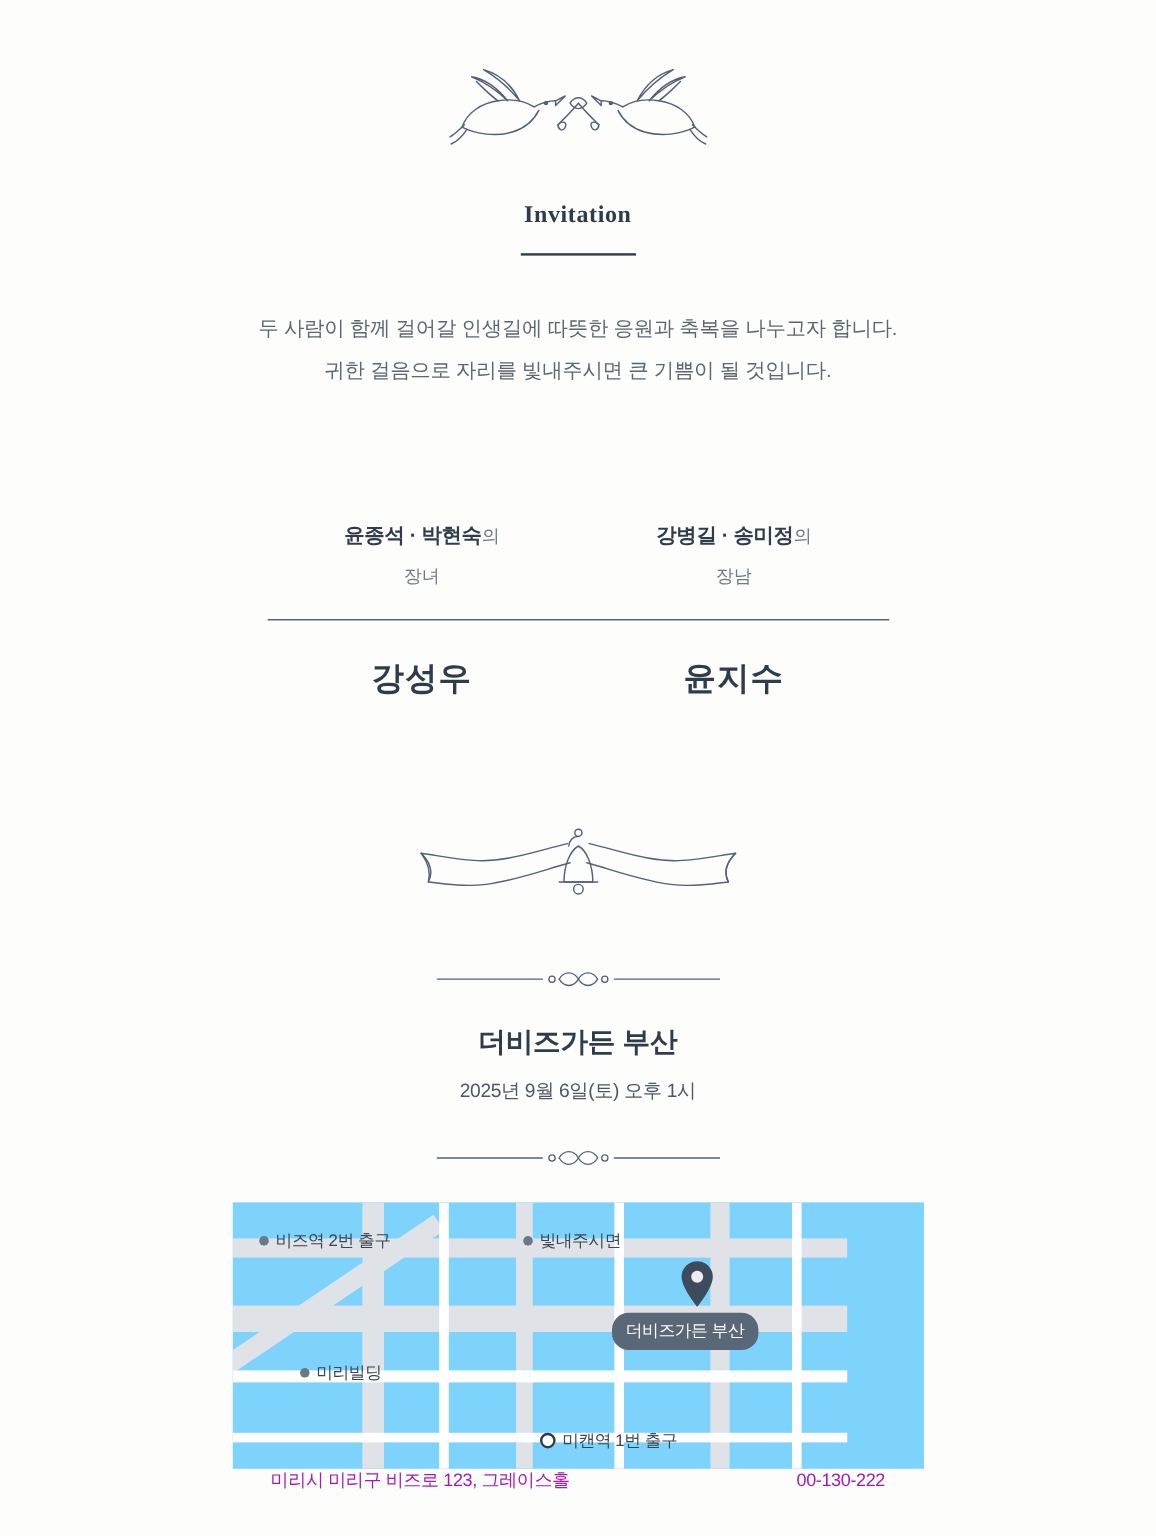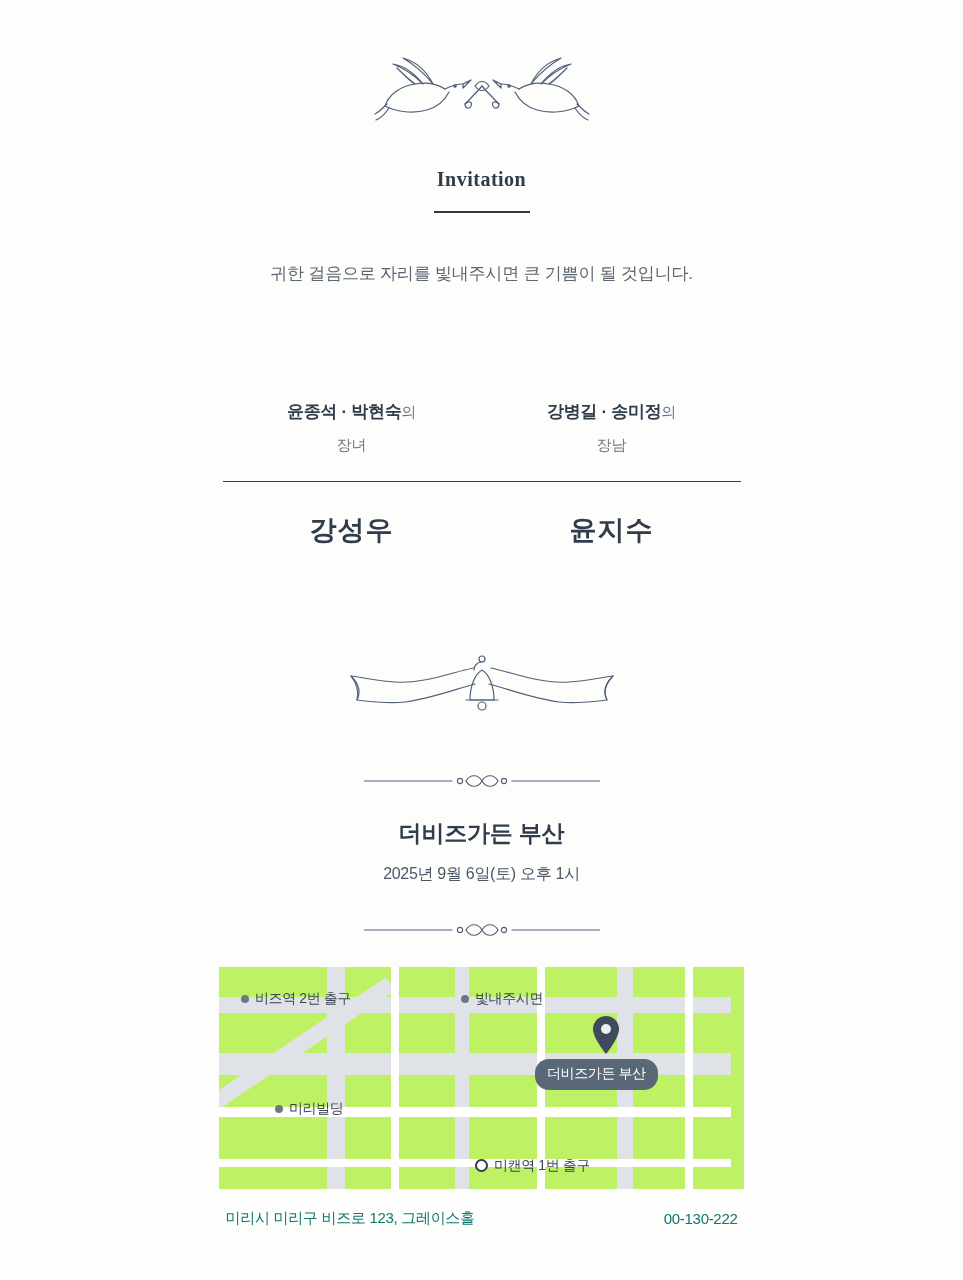--- a/index.html
+++ b/index.html
@@ -139,23 +139,23 @@
   .venue-date {
     margin-top: 15px;
     font-size: 16px;
     color: #4c5767;
     letter-spacing: -0.3px;
   }
 
   
   .map {
     margin-top: 26px;
-    width: 525px;
+    width: 576px;
     height: 222px;
-    background: #bef264;
+    background: #7dd3fc;
     position: relative;
     overflow: hidden;
   }
   .road {
     position: absolute;
     background: #ffffff;
   }
   .road-grey {
     position: absolute;
     background: #dfe2e6;
@@ -202,27 +202,26 @@
     font-size: 14px;
     padding: 6px 12px 7px 12px;
     border-radius: 14px;
     letter-spacing: -0.4px;
     white-space: nowrap;
   }
 
   
   .footer {
     width: 512px;
-    margin-top: 20px;
     margin-bottom: 36px;
     display: flex;
     justify-content: space-between;
     align-items: center;
     font-size: 15px;
-    color: #0f766e;
+    color: #a21caf;
     letter-spacing: -0.3px;
   }
 </style>
 </head>
 <body>
 
 <div class="page">
 
   <div class="dove-orn">
     <svg viewBox="0 0 230 100" width="230" height="100" fill="none" stroke="#51617a" stroke-width="1.2" stroke-linecap="round" stroke-linejoin="round">
@@ -254,20 +253,21 @@
       <path d="M115 52 C120 58 126 64 132 70"></path>
       <path d="M98 70 C102 66 106 68 104 72 C102 76 98 74 98 70 Z"></path>
       <path d="M132 70 C128 66 124 68 126 72 C128 76 132 74 132 70 Z"></path>
     </svg>
   </div>
 
   <h1 class="invite-title">Invitation</h1>
   <div class="title-rule"></div>
 
   <div class="greeting">
+    <div>두 사람이 함께 걸어갈 인생길에 따뜻한 응원과 축복을 나누고자 합니다.</div>
     <div>귀한 걸음으로 자리를 빛내주시면 큰 기쁨이 될 것입니다.</div>
   </div>
 
   <div class="family">
     <div class="family-row">
       <div class="family-col">
         <div class="parents">
           <span>윤종석 · 박현숙</span><span class="suffix">의</span>
         </div>
         <div class="relation">장녀</div>

